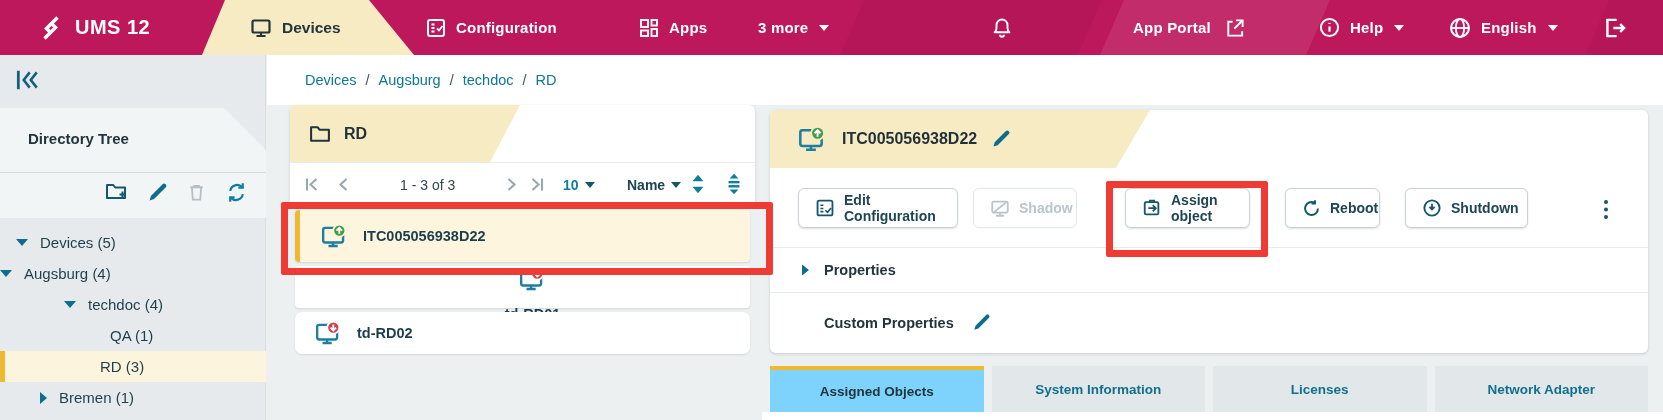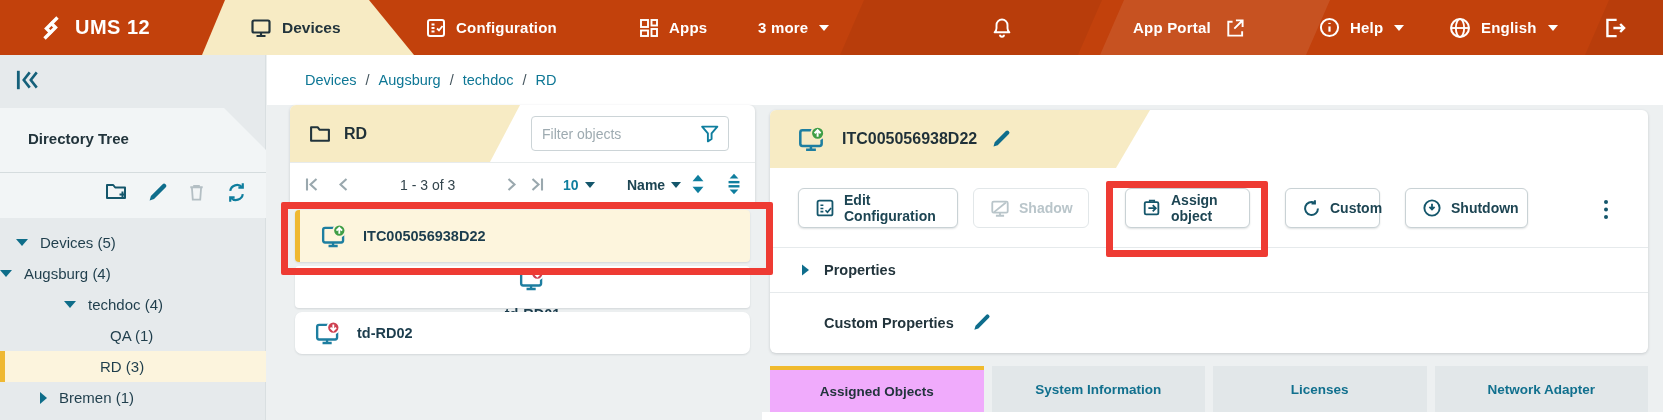--- a/index.html
+++ b/index.html
@@ -6,21 +6,21 @@
   body{
     width:1663px;height:420px;position:relative;overflow:hidden;
     font-family:"Liberation Sans", sans-serif;
     background:#edf0f1;color:#22343c;
     -webkit-font-smoothing:antialiased;
   }
   .abs{position:absolute;}
   svg{display:block;}
 
   
-  .navbar{position:absolute;left:0;top:0;width:1663px;height:55px;background:#c2410c;z-index:5;}
+  .navbar{position:absolute;left:0;top:0;width:1663px;height:55px;background:#be185d;z-index:5;}
   .nav-band{position:absolute;top:0;height:55px;pointer-events:none;}
   .nav-item{position:absolute;top:0;height:55px;display:flex;align-items:center;gap:9px;color:#fff;
     font-weight:bold;font-size:15px;letter-spacing:.2px;cursor:pointer;}
   .brand-text{font-size:20px;font-weight:bold;letter-spacing:.5px;}
   .caret{width:0;height:0;border-left:5px solid transparent;border-right:5px solid transparent;
     border-top:6px solid currentColor;display:inline-block;margin-left:2px;}
   .nav-tab-active{position:absolute;left:202px;top:0;width:212px;height:55px;background:#f7ebc4;
     -webkit-clip-path:polygon(23px 0,167px 0,212px 55px,0 55px);
     clip-path:polygon(23px 0,167px 0,212px 55px,0 55px);
     display:flex;align-items:center;padding-left:48px;gap:10px;box-sizing:border-box;
@@ -90,21 +90,21 @@
     font-size:14px;font-weight:bold;color:#1d4553;box-shadow:0 1px 2px rgba(25,40,50,.14);cursor:pointer;}
   .btn.disabled{color:#b9c5ca;border-color:#e2e7e9;box-shadow:none;cursor:default;}
   .kebab{position:absolute;top:88px;cursor:pointer;}
   .hline{position:absolute;left:0;width:878px;border-top:1px solid #e6eaec;}
   .sect-row{position:absolute;left:0;width:878px;display:flex;align-items:center;gap:12px;
     font-size:14.5px;font-weight:bold;color:#22343c;}
   
   .tabs{position:absolute;left:770px;top:366px;width:878px;height:46px;display:flex;gap:8px;}
   .tab{flex:1;display:flex;align-items:center;justify-content:center;background:#e2e7e9;
     font-size:13.5px;font-weight:bold;color:#11708e;cursor:pointer;position:relative;box-sizing:border-box;}
-  .tab.active{background:#f0abfc;color:#22343c;border-top:4px solid #f0ba2e;}
+  .tab.active{background:#7dd3fc;color:#22343c;border-top:4px solid #f0ba2e;}
   .bottom-strip{position:absolute;left:762px;top:412px;width:901px;height:8px;background:#fff;}
 
   
   .anno{position:absolute;border:7px solid #ee3b33;border-radius:2px;z-index:50;pointer-events:none;}
 </style>
 </head>
 <body>
 
 <div class="navbar">
   <div class="nav-band" style="left:840px;width:262px;background:rgba(0,0,0,.05);-webkit-clip-path:polygon(24px 0,262px 0,238px 55px,0 55px);clip-path:polygon(24px 0,262px 0,238px 55px,0 55px);"></div>
@@ -292,28 +292,20 @@
 <div class="list-area">
   <div class="list-head">
     <div class="list-head-cream">
       <span>
         <svg width="24" height="22" viewBox="0 0 22 21">
           <path d="M2.5 4 h6.2 l2 2.5 H19.5 V17 H2.5 Z" stroke="#22343c" stroke-width="2" fill="none" stroke-linejoin="round"></path>
         </svg>
       </span>
       <span class="list-title">RD</span>
     </div>
-    <div class="filter-wrap">
-      <input class="filter-input" type="text" placeholder="Filter objects" style="">
-      <span class="funnel">
-        <svg width="20" height="20" viewBox="0 0 19 19">
-          <path d="M2 2.5 h14.5 L11 9 v5.2 l-3.5 2.3 V9 Z" stroke="#0f7e9e" stroke-width="1.8" fill="none" stroke-linejoin="round"></path>
-        </svg>
-      </span>
-    </div>
 
     <div class="pager">
       <span class="pg" style="left:12px;">
         <svg width="19" height="19" viewBox="0 0 19 19">
           <path d="M5 3.5 v12" stroke="#9aa8ae" stroke-width="2.1" fill="none"></path>
           <path d="M14.5 4 L8.5 9.5 l6 5.5" stroke="#9aa8ae" stroke-width="2.1" fill="none"></path>
         </svg>
       </span>
       <span class="pg" style="left:44px;">
         <svg width="19" height="19" viewBox="0 0 19 19">
@@ -415,21 +407,21 @@
     <span>
       <svg width="20" height="20" viewBox="0 0 22 22">
         <rect x="2.8" y="2.8" width="16.4" height="16.4" rx="2" stroke="#14566b" stroke-width="2" fill="none"></rect>
         <path d="M6 8 h3.2 M6 11.5 h3.2 M6 15 h3.2" stroke="#14566b" stroke-width="1.8"></path>
         <path d="M11.5 13.5 l2.2 2.2 4-4.8" stroke="#14566b" stroke-width="1.8" fill="none"></path>
       </svg>
     </span>
     <span>Edit Configuration</span>
   </div>
 
-  <div class="btn disabled" style="left:203px;width:116px;">
+  <div class="btn disabled" style="left:203px;width:104px;">
     <span>
       <svg width="20" height="20" viewBox="0 0 22 22">
         <rect x="2.5" y="4" width="17" height="12" rx="1.5" stroke="#b9c5ca" stroke-width="2" fill="none"></rect>
         <path d="M11 16 v3 M6.5 19.5 h9" stroke="#b9c5ca" stroke-width="2" fill="none"></path>
         <path d="M4.5 15.5 L17.5 5" stroke="#b9c5ca" stroke-width="2" fill="none"></path>
       </svg>
     </span>
     <span>Shadow</span>
   </div>
 
@@ -444,21 +436,21 @@
     <span>Assign object</span>
   </div>
 
   <div class="btn" style="left:515px;width:95px;">
     <span>
       <svg width="19" height="19" viewBox="0 0 20 20">
         <path d="M16.8 10 A6.8 6.8 0 1 1 13.2 4" stroke="#14566b" stroke-width="2.1" fill="none"></path>
         <path d="M13.6 1.2 v3.6 h-3.6" stroke="#14566b" stroke-width="2.1" fill="none"></path>
       </svg>
     </span>
-    <span>Custom</span>
+    <span>Reboot</span>
   </div>
 
   <div class="btn" style="left:635px;width:123px;">
     <span>
       <svg width="20" height="20" viewBox="0 0 21 21">
         <circle cx="10.5" cy="10.5" r="8" stroke="#14566b" stroke-width="2" fill="none"></circle>
         <path d="M10.5 6 v6 M7.8 9.3 l2.7 2.8 2.7-2.8" stroke="#14566b" stroke-width="1.9" fill="none"></path>
       </svg>
     </span>
     <span>Shutdown</span>

